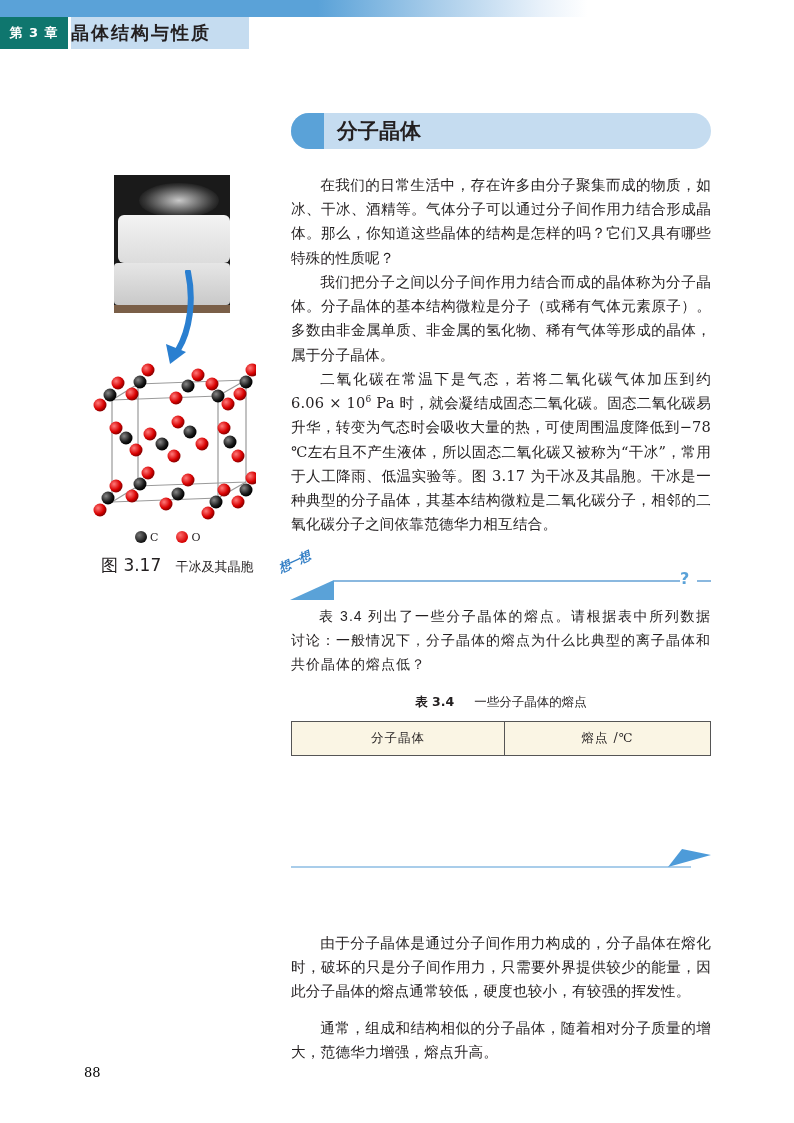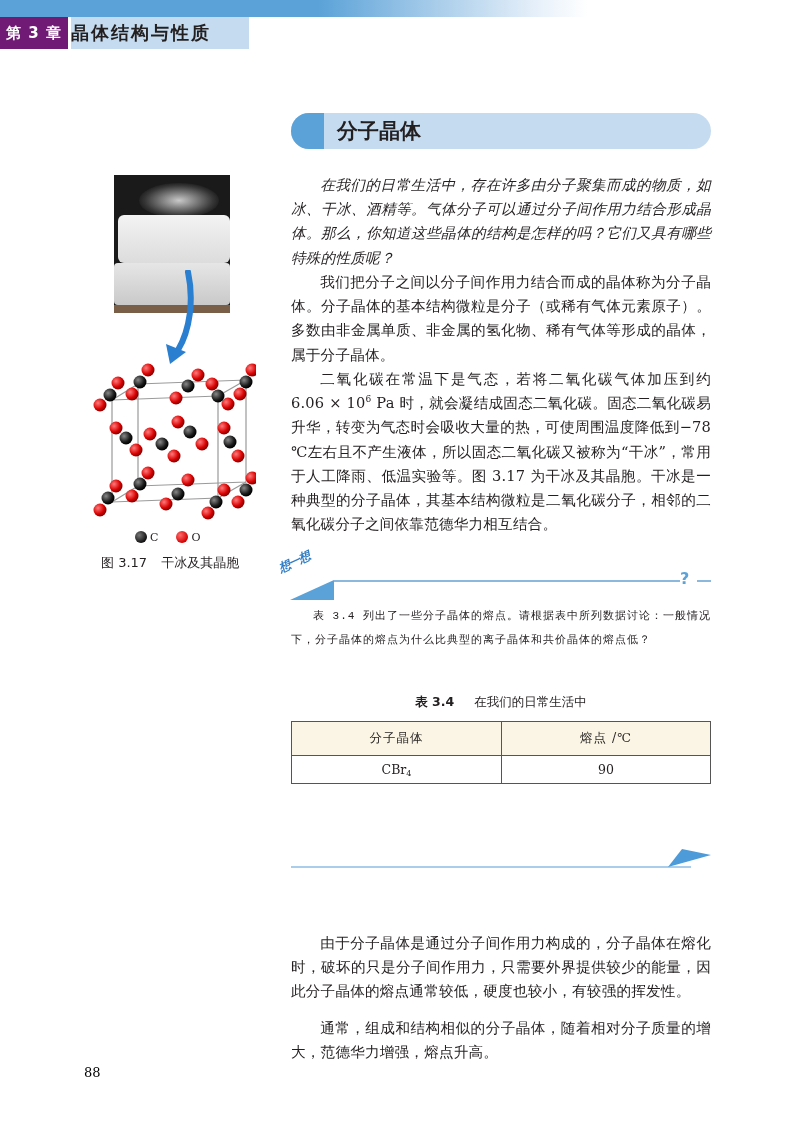--- a/index.html
+++ b/index.html
@@ -5,22 +5,22 @@
   * { margin: 0; padding: 0; box-sizing: border-box; }
   html, body { width: 794px; height: 1123px; background: #ffffff; overflow: hidden; }
   body { position: relative; font-family: "DejaVu Serif", "Liberation Serif", serif; color: #231f20; }
 
   .top-band {
     position: absolute; left: 0; top: 0; width: 794px; height: 17px;
     background: linear-gradient(90deg, #5aa2d8 0%, #5aa2d8 40%, #a9cdea 55%, #e8f1fa 68%, #ffffff 74%, #ffffff 100%);
   }
   .chapter-tab {
     position: absolute; left: 0; top: 17px; width: 68px; height: 32px;
-    background: #701a75; color: #fff;
-    font-family: "DejaVu Sans", sans-serif; font-weight: bold; font-size: 15px;
+    background: #0f766e; color: #fff;
+    font-family: "DejaVu Sans", sans-serif; font-weight: bold; font-size: 13px;
     display: flex; align-items: center; justify-content: center; letter-spacing: 1px;
   }
   .chapter-title {
     position: absolute; left: 71px; top: 17px; width: 178px; height: 32px;
     background: #c5dcf0; color: #231f20;
     font-family: "DejaVu Sans", sans-serif; font-weight: bold; font-size: 18px;
     display: flex; align-items: center; letter-spacing: 2px;
   }
 
   .section-head {
@@ -70,42 +70,42 @@
     display: flex; align-items: center; font-size: 11px; color: #231f20;
   }
   .legend .dot { width: 12px; height: 12px; border-radius: 50%; display: inline-block; margin-right: 3px; }
   .legend .c-dot { background: radial-gradient(circle at 35% 35%, #777, #111 70%); }
   .legend .o-dot { background: radial-gradient(circle at 35% 35%, #ff6b6b, #d40000 70%); margin-left: 18px; }
 
   .fig-caption {
     position: absolute; left: 101px; top: 554px;
     font-size: 13px; color: #231f20;
   }
-  .fig-caption .num { font-family: "DejaVu Sans", sans-serif; font-size: 13px; margin-right: 10px; }
+  .fig-caption .num { font-family: "DejaVu Sans", sans-serif; font-size: 17px; margin-right: 10px; }
 
   
   .think-label {
     position: absolute; left: 283px; top: 560px;
     font-family: "DejaVu Sans", sans-serif; font-weight: bold; font-style: italic;
     font-size: 12px; color: #2f7cc4; transform: rotate(-25deg); transform-origin: left bottom;
     letter-spacing: -1px;
   }
   .think-wedge { position: absolute; left: 290px; top: 580px; }
   .think-line {
     position: absolute; left: 334px; top: 580px; width: 346px; height: 1.5px; background: #8ab8df;
   }
   .think-q {
     position: absolute; left: 680px; top: 569px;
     font-family: "DejaVu Sans", sans-serif; font-weight: bold; font-size: 16px; color: #5aa2d8;
   }
   .think-tail { position: absolute; left: 697px; top: 580px; width: 14px; height: 1.5px; background: #8ab8df; }
 
   .think-para {
     position: absolute; left: 291px; top: 604px; width: 420px;
-    font-family: Liberation Mono, monospace; font-size: 11px; line-height: 24.2px;
+    font-family: Liberation Sans, sans-serif; font-size: 14px; line-height: 24.2px;
     text-align: justify; text-indent: 2em; letter-spacing: 1px;
   }
 
   .table-caption {
     position: absolute; left: 291px; width: 420px; top: 694px; text-align: center;
     font-size: 12.5px;
   }
   .table-caption .num { font-family: "DejaVu Sans", sans-serif; font-weight: bold; margin-right: 16px; }
 
   table.data {
@@ -131,21 +131,21 @@
 
 <div class="top-band"></div>
 <div class="chapter-tab">第 3 章</div>
 <div class="chapter-title">晶体结构与性质</div>
 
 <div class="section-head">
   <div class="cap"></div>
   <div class="title">分子晶体</div>
 </div>
 
-<p class="para" style="top:173px;font-style:italic;">在我们的日常生活中，存在许多由分子聚集而成的物质，如冰、干冰、酒精等。气体分子可以通过分子间作用力结合形成晶体。那么，你知道这些晶体的结构是怎样的吗？它们又具有哪些特殊的性质呢？</p>
+<p class="para" style="top:173px;">在我们的日常生活中，存在许多由分子聚集而成的物质，如冰、干冰、酒精等。气体分子可以通过分子间作用力结合形成晶体。那么，你知道这些晶体的结构是怎样的吗？它们又具有哪些特殊的性质呢？</p>
 <p class="para" style="top:270px;">我们把分子之间以分子间作用力结合而成的晶体称为分子晶体。分子晶体的基本结构微粒是分子（或稀有气体元素原子）。多数由非金属单质、非金属的氢化物、稀有气体等形成的晶体，属于分子晶体。</p>
 <p class="para" style="top:367px;"><span>二氧化碳在常温下是气态，若将二氧化碳气体加压到约 6.06 × 10</span><sup>6</sup><span> Pa 时，就会凝结成固态二氧化碳。固态二氧化碳易升华，转变为气态时会吸收大量的热，可使周围温度降低到−78 ℃左右且不产生液体，所以固态二氧化碳又被称为“干冰”，常用于人工降雨、低温实验等。图 3.17 为干冰及其晶胞。干冰是一种典型的分子晶体，其基本结构微粒是二氧化碳分子，相邻的二氧化碳分子之间依靠范德华力相互结合。</span></p>
 
 <div class="photo">
   <div class="smoke"></div>
   <div class="block1"></div>
   <div class="block2"></div>
   <div class="base"></div>
 </div>
 
@@ -241,35 +241,31 @@
   <polygon points="0,20 44,0 44,20" fill="#5aa2d8"></polygon>
 </svg>
 <div class="think-line"></div>
 <div class="think-q">?</div>
 <div class="think-tail"></div>
 
 <p class="think-para">表 3.4 列出了一些分子晶体的熔点。请根据表中所列数据讨论：一般情况下，分子晶体的熔点为什么比典型的离子晶体和共价晶体的熔点低？</p>
 
 <div class="table-caption">
   <span class="num">表 3.4</span>
-  <span>在我们的日常生活中</span>
+  <span>一些分子晶体的熔点</span>
 </div>
 
 <table class="data">
   <thead>
     <tr>
       <th>分子晶体</th>
       <th>熔点 /℃</th>
     </tr>
   </thead>
   <tbody>
-    <tr>
-      <td class="first"><span>CBr</span><sub>4</sub></td>
-      <td>90</td>
-    </tr>
   </tbody>
 </table>
 
 <div class="table-end-line"></div>
 <svg class="table-end-arrow" width="44" height="24" viewBox="0 0 44 24">
   <polygon points="0,22 14,4 43,10" fill="#4d9bd9"></polygon>
 </svg>
 
 <p class="para" style="top:890px;margin-top:41px;">由于分子晶体是通过分子间作用力构成的，分子晶体在熔化时，破坏的只是分子间作用力，只需要外界提供较少的能量，因此分子晶体的熔点通常较低，硬度也较小，有较强的挥发性。</p>
 <p class="para" style="top:1016px;">通常，组成和结构相似的分子晶体，随着相对分子质量的增大，范德华力增强，熔点升高。</p>

